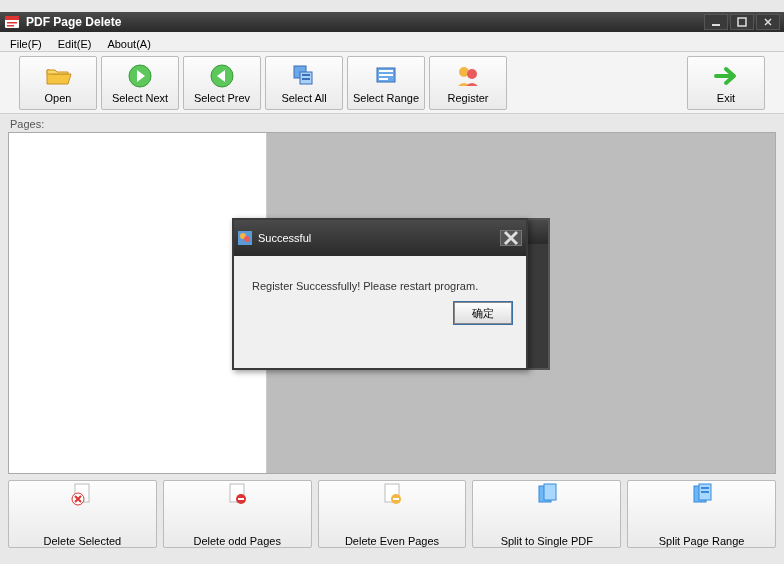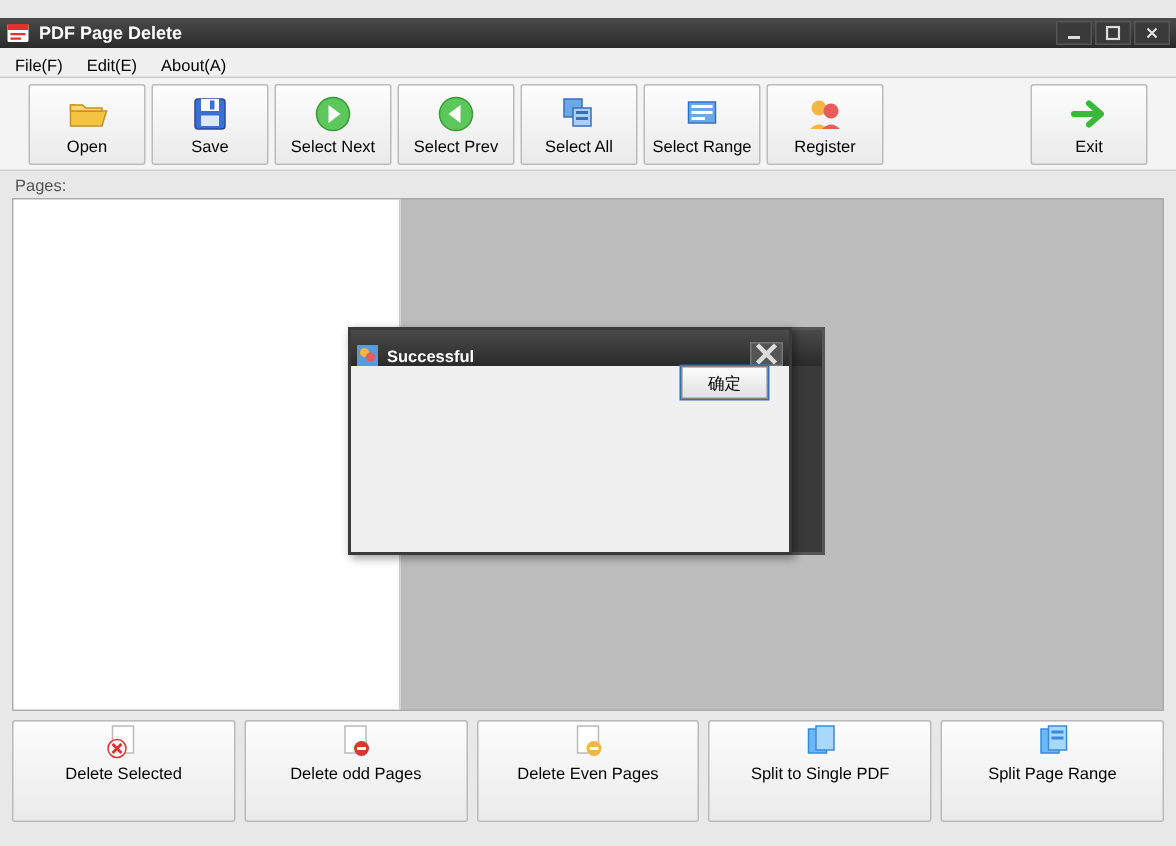--- a/index.html
+++ b/index.html
@@ -18,28 +18,28 @@
 .tbtn { width: 78px; height: 54px; border: 1px solid #bbb; background: linear-gradient(#fdfdfd, #eaeaea); display: flex; flex-direction: column; align-items: center; justify-content: center; cursor: pointer; font-size: 11px; border-radius: 2px; }
 .tbtn .ticon { width: 28px; height: 28px; margin-bottom: 2px; }
 .tspacer { flex: 1; }
 
 .pageslabel { font-size: 11px; color: #555; padding: 4px 10px 2px; }
 
 .workarea { height: 342px; margin: 0 8px 6px; background: #bdbdbd; border: 1px solid #aaa; position: relative; }
 .whitepanel { width: 258px; height: 100%; background: #fff; border-right: 1px solid #ccc; }
 
 .bottombar { height: 68px; margin: 0 8px 8px; display: flex; gap: 6px; }
-.bbtn { flex: 1; border: 1px solid #bbb; background: linear-gradient(#fdfdfd, #eaeaea); display: flex; flex-direction: column; align-items: center; justify-content: flex-start; cursor: pointer; font-size: 11px; border-radius: 2px; }
+.bbtn { flex: 1; border: 1px solid #bbb; background: linear-gradient(#fdfdfd, #eaeaea); display: flex; flex-direction: column; align-items: center; justify-content: space-between; cursor: pointer; font-size: 11px; border-radius: 2px; }
 .bbtn .bicon { width: 26px; height: 26px; margin-bottom: 3px; }
 
 .dialog-shadow { position: absolute; left: 254px; top: 218px; width: 296px; height: 152px; background: #3a3a3a; border: 2px solid #555; z-index: 5; }
 .dialog-shadow .dlgtitle { height: 24px; background: linear-gradient(#4a4a4a,#2a2a2a); }
 
 .dialog { position: absolute; left: 232px; top: 218px; width: 296px; height: 152px; background: #f0f0f0; border: 2px solid #3a3a3a; z-index: 10; box-shadow: 2px 2px 6px rgba(0,0,0,0.4); }
-.dialog .dlgtitle { height: 24px; background: linear-gradient(#4a4a4a,#2a2a2a); display: flex; align-items: flex-end; padding: 0 4px; color: #fff; font-size: 11px; font-weight: bold; }
+.dialog .dlgtitle { height: 36px; background: linear-gradient(#4a4a4a,#2a2a2a); display: flex; align-items: center; padding: 0 4px; color: #fff; font-size: 11px; font-weight: normal; }
 .dialog .dlgtitle .dicon { width: 14px; height: 14px; margin-right: 6px; }
 .dialog .dlgtitle .dtext { flex: 1; }
 .dialog .dlgtitle .dclose { width: 22px; height: 16px; background: #555; border: 1px solid #777; display: flex; align-items: center; justify-content: center; cursor: pointer; }
 .dialog .dlgbody { padding: 24px 18px 10px; font-size: 11px; color: #333; }
 .dialog .dlgbtns { display: flex; justify-content: flex-end; padding: 0 14px 12px; }
 .dialog .dlgbtn { width: 58px; height: 22px; border: 1px solid #888; background: linear-gradient(#fdfdfd,#e0e0e0); font-size: 11px; cursor: pointer; box-shadow: 0 0 0 1px #3a6ea5; }
 
 .watermark { position: absolute; left: 50%; top: 50%; transform: translate(-50%,-50%); z-index: 3; text-align: center; color: rgba(0,0,0,0.08); pointer-events: none; }
 .watermark .wmicon { width: 80px; height: 80px; margin: 0 auto 6px; }
 .watermark .wmtxt { font-size: 18px; letter-spacing: 1px; }
@@ -81,29 +81,20 @@
   <div class="menuitem">About(A)</div>
 </div>
 
 <div class="toolbar">
   <div class="tbtn">
     <span class="ticon"><svg viewBox="0 0 28 28">
           <path d="M3 8 L3 22 L24 22 L27 12 L8 12 L6 8 Z" fill="#f5c542" stroke="#c89020"></path>
           <path d="M3 8 L11 8 L13 10 L24 10 L24 12 L3 12 Z" fill="#f7d66b" stroke="#c89020"></path>
         </svg></span>
     <span>Open</span>
-  </div>
-  <div class="tbtn">
-    <span class="ticon"><svg viewBox="0 0 28 28">
-          <rect x="4" y="4" width="20" height="20" rx="2" fill="#3a6fd8" stroke="#2a4a98"></rect>
-          <rect x="8" y="4" width="12" height="8" fill="#fff"></rect>
-          <rect x="14" y="5" width="3" height="6" fill="#3a6fd8"></rect>
-          <rect x="8" y="15" width="12" height="7" fill="#dde8ff"></rect>
-        </svg></span>
-    <span>Save</span>
   </div>
   <div class="tbtn">
     <span class="ticon"><svg viewBox="0 0 28 28">
           <circle cx="14" cy="14" r="11" fill="#5cc85c" stroke="#3a9a3a"></circle>
           <path d="M11 8 L19 14 L11 20 Z" fill="#fff"></path>
         </svg></span>
     <span>Select Next</span>
   </div>
   <div class="tbtn">
     <span class="ticon"><svg viewBox="0 0 28 28">
@@ -218,16 +209,17 @@
           <circle cx="5" cy="5" r="3" fill="#f5b542"></circle>
           <circle cx="9" cy="8" r="3" fill="#e85c5c"></circle>
         </svg></span>
     <span class="dtext">Successful</span>
     <div class="dclose">
         <svg viewBox="0 0 10 10">
           <path d="M2 2 L8 8 M8 2 L2 8" stroke="#ddd" stroke-width="1.5"></path>
         </svg>
       </div>
   </div>
+  <div class="dlgbody">Register Successfully! Please restart program.</div>
   <div class="dlgbtns">
     <button class="dlgbtn">确定</button>
   </div>
 </div>
 
 </body></html>

